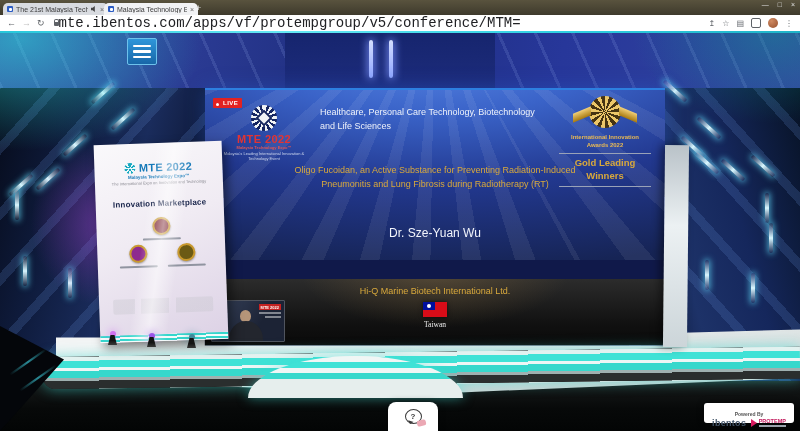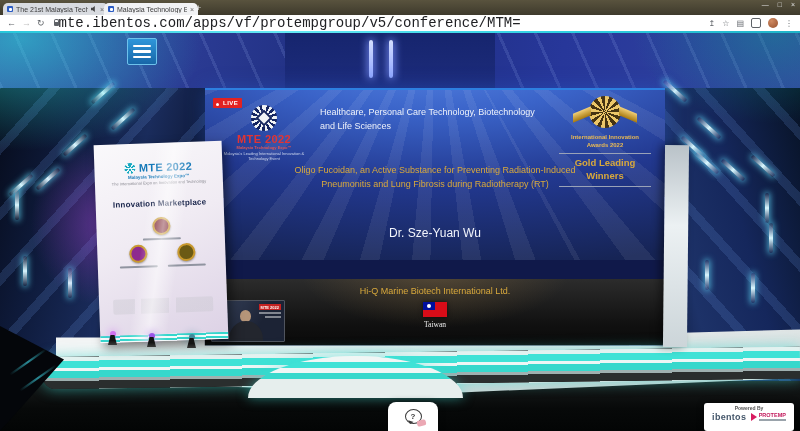--- a/index.html
+++ b/index.html
@@ -173,22 +173,22 @@
   .hamburger b{height:2.5px;background:#fff;border-radius:1px;}
   .helpcard{position:absolute;left:388px;top:371px;width:50px;height:29px;z-index:40;background:#fff;
         border-radius:8px 8px 0 0;display:flex;align-items:center;justify-content:center;
         box-shadow:0 0 7px rgba(0,0,0,.45);cursor:pointer;}
   .hbubble{width:15px;height:13px;border:1.5px solid #3a3a3a;border-radius:50%;display:flex;
         align-items:center;justify-content:center;font-size:8px;font-weight:bold;color:#3a3a3a;position:relative;}
   .hbubble::before{content:"";position:absolute;left:1px;bottom:-4px;border:3px solid transparent;
         border-top-color:#3a3a3a;transform:rotate(18deg);}
   .hhand{position:absolute;right:12px;bottom:5px;width:9px;height:6px;background:#eba8b4;
         border-radius:2px;transform:rotate(-14deg);}
-  .powered{position:absolute;left:704px;top:372px;width:90px;height:28px;z-index:40;background:#fff;
-        border-radius:3px;text-align:center;padding-top:2px;box-sizing:border-box;
+  .powered{position:absolute;left:704px;top:372px;width:90px;height:20px;z-index:40;background:#fff;
+        border-radius:3px;text-align:center;padding-top:8px;box-sizing:border-box;
         box-shadow:0 0 7px rgba(0,0,0,.45);cursor:pointer;}
   .pw-label{font-size:5px;color:#555;font-weight:bold;}
   .pw-row{display:flex;align-items:center;justify-content:center;gap:5px;margin-top:1px;}
   .ibentos{font-size:9px;color:#44566a;font-weight:bold;letter-spacing:.3px;}
   .protemp{display:flex;align-items:center;gap:1.5px;}
   .pt-arrow{width:0;height:0;border-left:6px solid #d81b60;border-top:4px solid transparent;border-bottom:4px solid transparent;}
   .pt-txt{font-size:5.5px;font-weight:800;color:#c2185b;line-height:1;text-align:left;}
   .pt-sub{width:27px;height:2px;background:#9aa3ab;margin-top:1px;}
 </style>
 </head>

